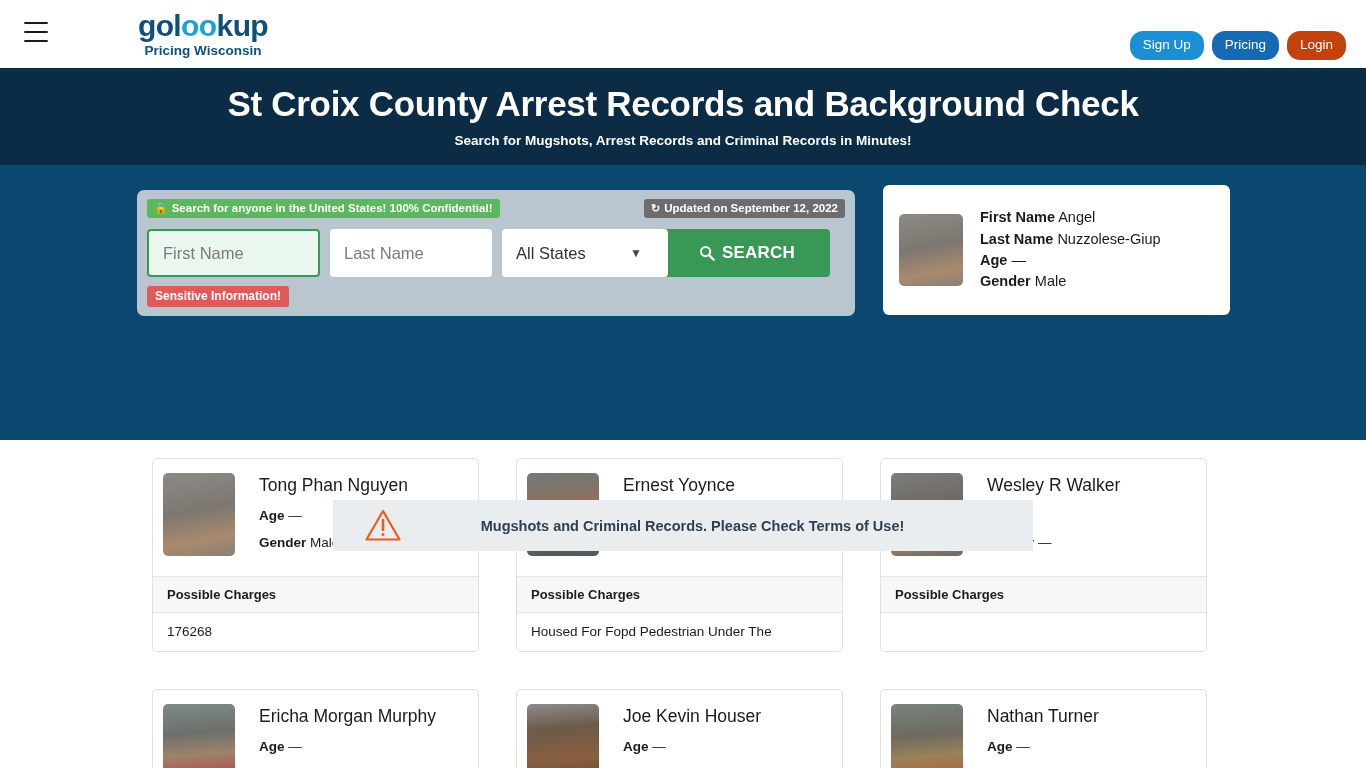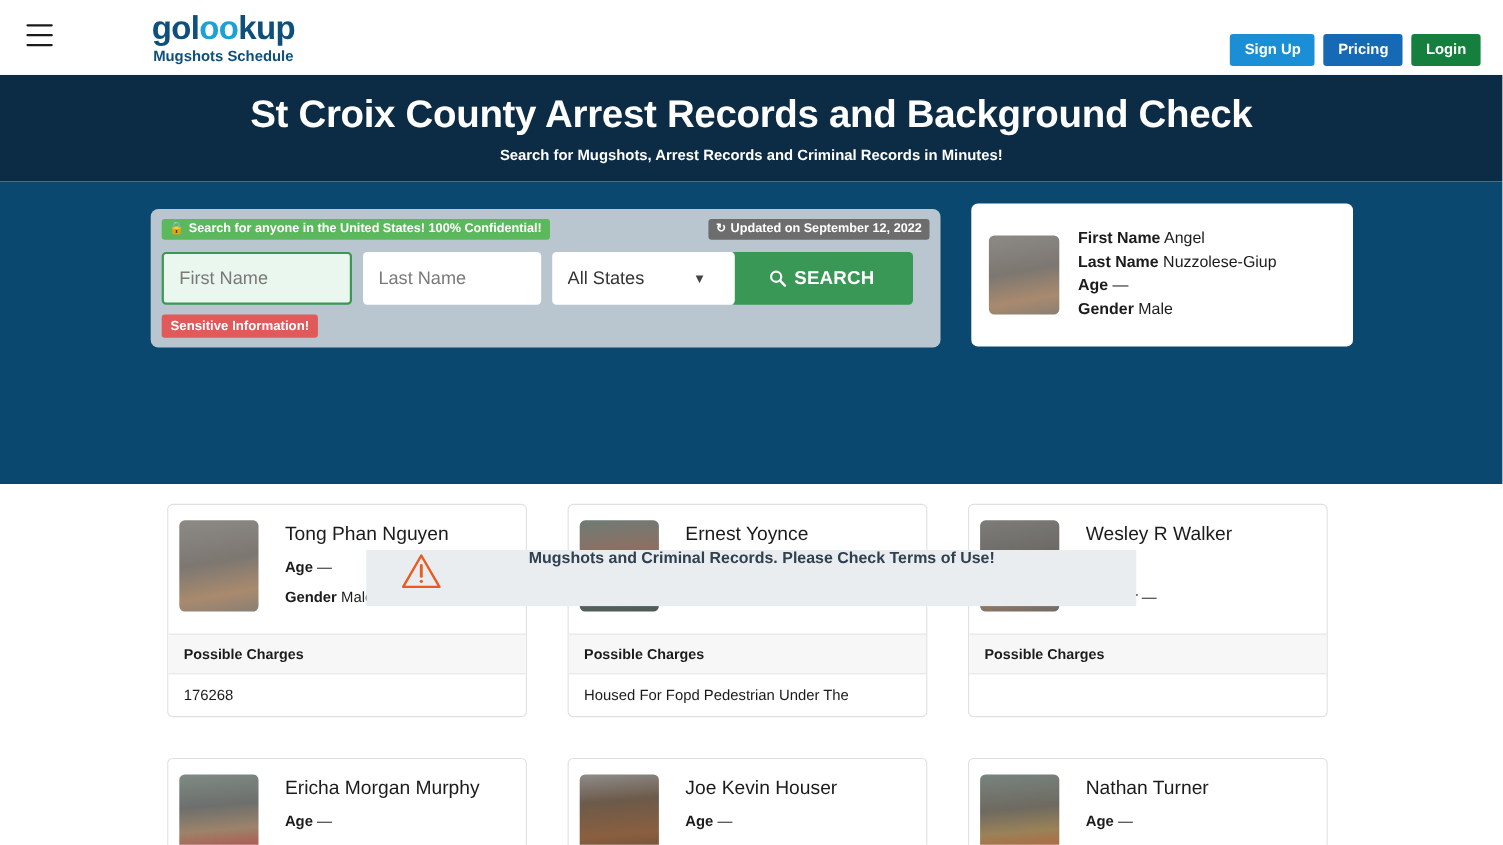--- a/index.html
+++ b/index.html
@@ -55,30 +55,30 @@
   .topnav {
     position: absolute;
     right: 20px; top: 31px;
     display: flex;
     gap: 8px;
   }
   .nav-btn {
     display: inline-block;
     padding: 5px 13px 6px;
     font-size: 13.5px;
-    font-weight: 700;
+    font-weight: 400;
     color: #ffffff;
-    border-radius: 3px;
+    border-radius: 13px;
     cursor: pointer;
     white-space: nowrap;
     line-height: 1.35;
   }
   .nav-btn.signup  { background: #1a8fd6; }
   .nav-btn.pricing { background: #1569b5; }
-  .nav-btn.login   { background: #15803d; }
+  .nav-btn.login   { background: #c2410c; }
 
   
   .title-band {
     height: 97px;
     background: #0b2c44;
     display: flex; flex-direction: column;
     align-items: center; justify-content: center;
     text-align: center;
   }
   .page-title {
@@ -227,21 +227,21 @@
   .feat-lines div { font-size: 14.5px; color: #1b1b1b; }
   .feat-lines b { font-weight: 700; }
 
   
   .warn-strip {
     position: absolute;
     left: 333px; top: 335px;
     width: 700px; height: 51px;
     background: #e9edf0;
     display: flex;
-    align-items: flex-start;
+    align-items: center;
   }
   .warn-icon {
     margin-left: 29px;
     flex: none;
     width: 42px; height: 38px;
     display: flex; align-items: center; justify-content: center;
   }
   .warn-text {
     flex: 1;
     text-align: center;
@@ -311,21 +311,21 @@
 <div class="topbar">
 
   <div class="hamburger">
     <span></span>
     <span></span>
     <span></span>
   </div>
 
   <div class="brand">
     <div class="brand-logo"><span>gol</span><span class="lens">oo</span><span>kup</span></div>
-    <div class="brand-sub">Mugshots Schedule</div>
+    <div class="brand-sub">Pricing Wisconsin</div>
   </div>
 
   <div class="topnav">
     <span class="nav-btn signup">Sign Up</span>
     <span class="nav-btn pricing">Pricing</span>
     <span class="nav-btn login">Login</span>
   </div>
 </div>
 
 <div class="title-band">

